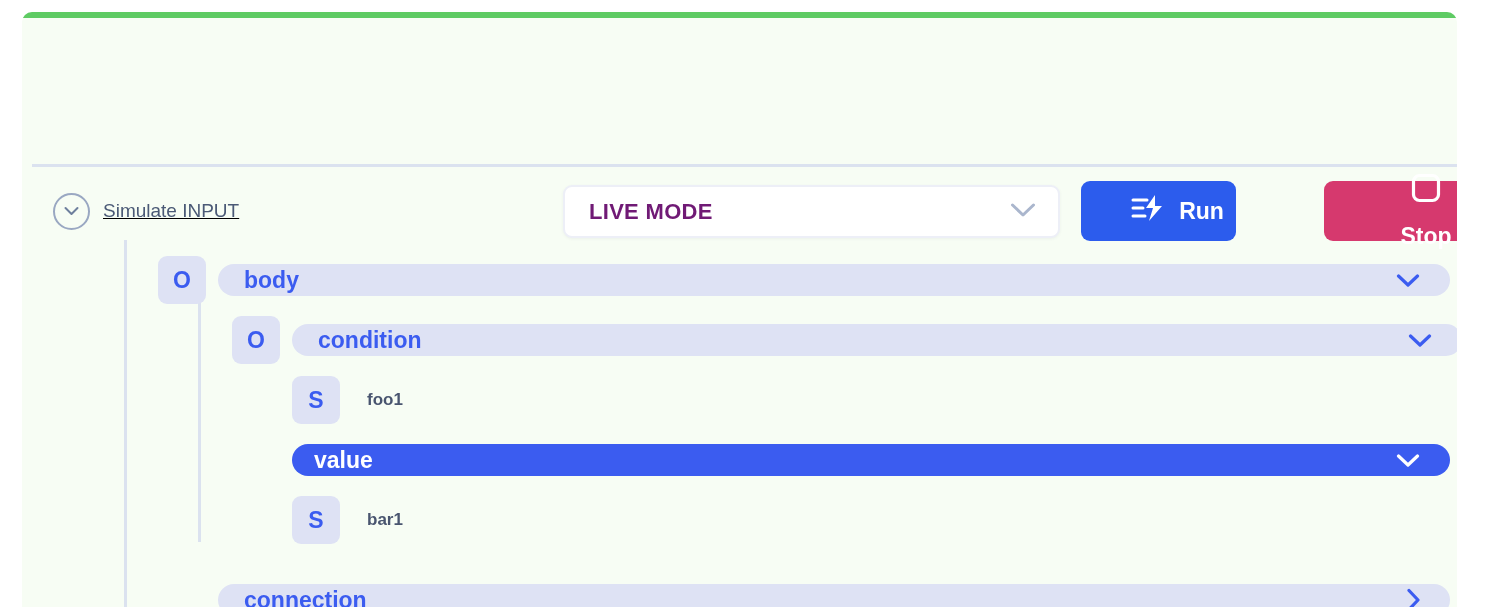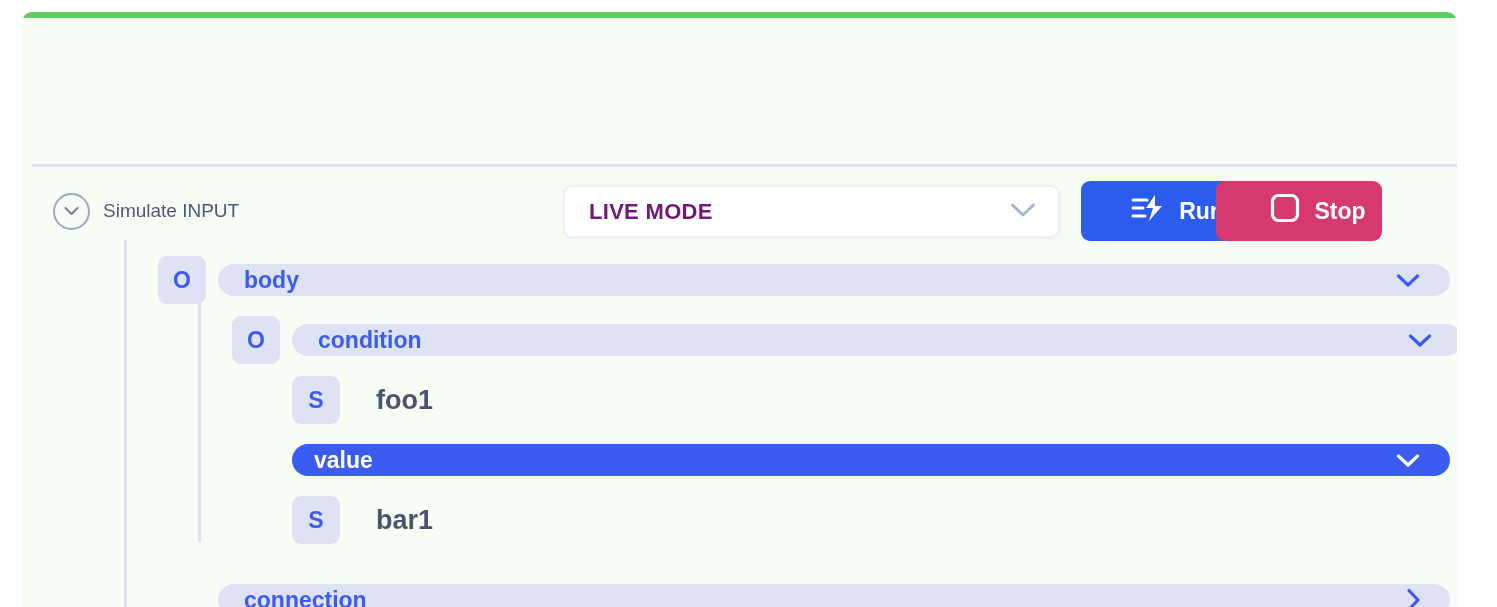--- a/index.html
+++ b/index.html
@@ -103,20 +103,21 @@
     width: 100%;
     height: 82px;
     display: flex;
     align-items: center;
   }
   .simulate-group {
     display: flex;
     align-items: center;
     margin-left: 31px;
     gap: 13px;
+    text-decoration: underline;
   }
   .circle-chevron {
     width: 33px;
     height: 33px;
     border: 2px solid #9aa8c2;
     border-radius: 50%;
     display: flex;
     align-items: center;
     justify-content: center;
     flex: none;
@@ -169,23 +170,24 @@
     cursor: pointer;
     border: none;
     padding-left: 44px;
   }
   .btn-run {
     left: 1059px;
     width: 155px;
     background: #2c5ced;
   }
   .btn-stop {
-    left: 1194px;
+    left: 1302px;
     width: 166px;
     background: #d6396e;
+    flex-direction: column;
   }
 
   
   .tree {
     position: absolute;
     left: 0;
     top: 228px;
     width: 100%;
     bottom: 0;
   }
@@ -233,24 +235,24 @@
     font-size: 23px;
     font-weight: bold;
     color: #3b5cf0;
     margin-left: 26px;
   }
   .row-bar.selected .row-label {
     color: #ffffff;
     margin-left: 22px;
   }
   .leaf-label {
-    font-size: 27px;
+    font-size: 17px;
     font-weight: bold;
     color: #49556f;
-    margin-left: 36px;
+    margin-left: 27px;
   }
   .row-chevron {
     position: absolute;
     right: 30px;
     top: 50%;
     transform: translateY(-50%);
     display: flex;
     align-items: center;
   }
 

